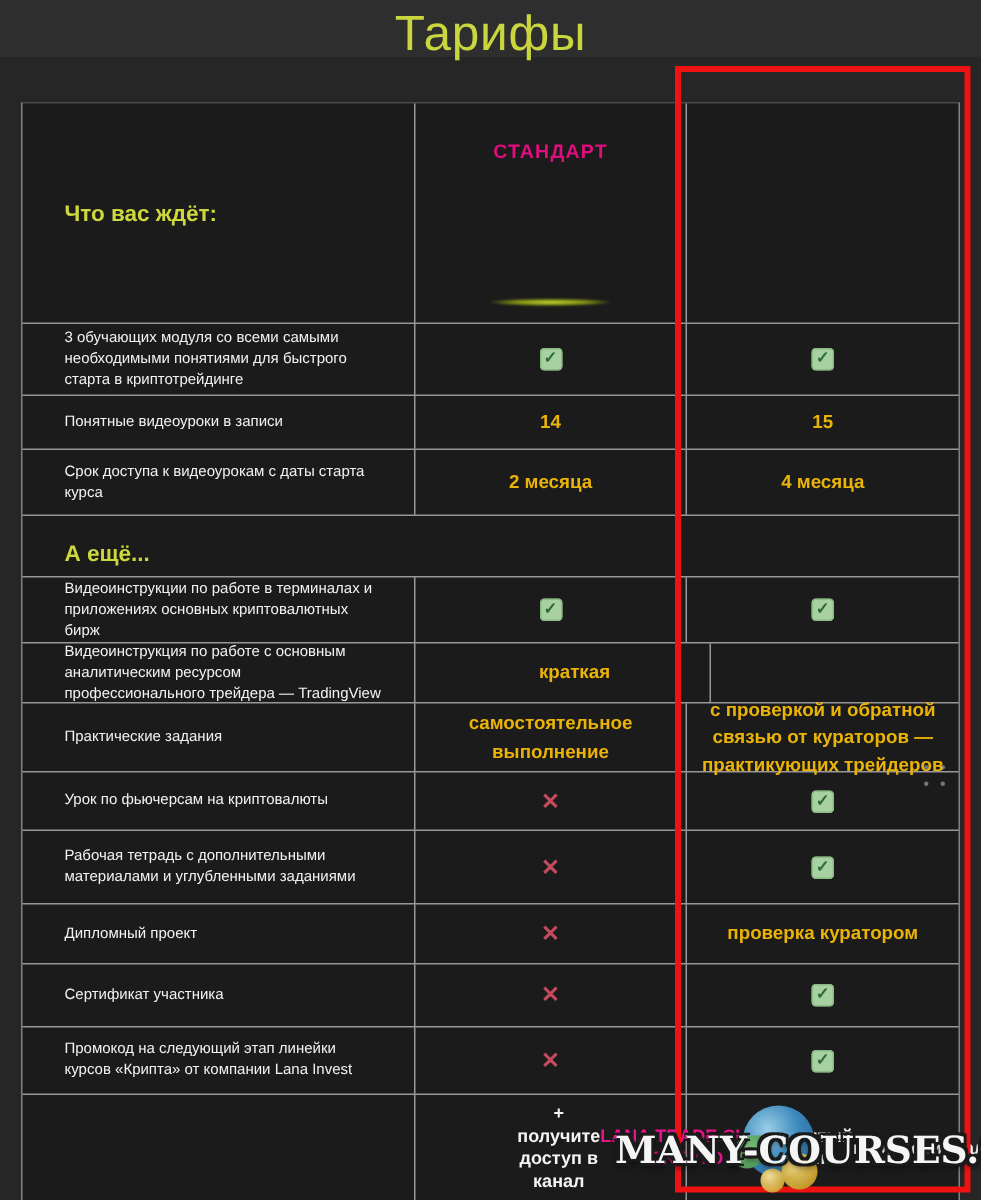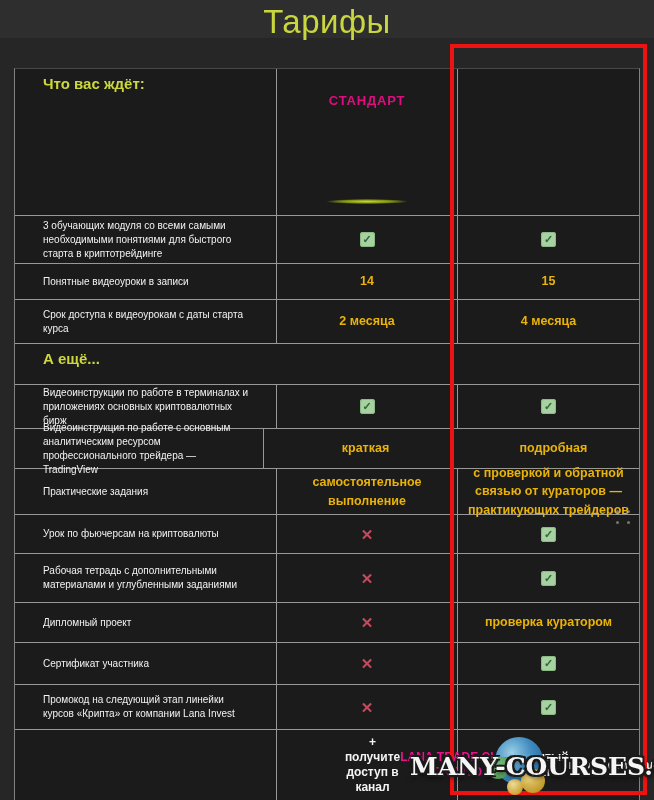--- a/index.html
+++ b/index.html
@@ -21,27 +21,27 @@
     border-left:1px solid rgba(255,255,255,.45);
     border-right:1px solid rgba(255,255,255,.45);
     border-top:1px solid rgba(255,255,255,.2);
     box-sizing:border-box;
   }
   .row{display:flex;flex-direction:row;border-bottom:1px solid rgba(255,255,255,.55);box-sizing:border-box;}
   .cell{box-sizing:border-box;position:relative;display:flex;align-items:center;}
   .cell.label{width:262px;padding:6px 22px 6px 28px;border-right:1px solid rgba(255,255,255,.55);}
   .cell.val{width:181px;justify-content:center;text-align:center;border-right:1px solid rgba(255,255,255,.55);padding:4px 10px;}
   .cell.val.last{width:181px;border-right:none;}
-  .cell.full{width:100%;padding:6px 22px 6px 28px;display:flex;align-items:flex-start;}
+  .cell.full{width:100%;padding:6px 22px 6px 28px;display:flex;align-items:flex-end;}
   .feature{font-size:10px;line-height:1.4;color:#f2f2f2;}
   .value{font-size:12.5px;font-weight:bold;color:#eab308;line-height:1.45;}
   .section-title{font-size:15px;font-weight:bold;color:#ccd83b;}
   
   .r0{height:147px;}
-  .header-label{align-items:flex-start;padding-bottom:12px;}
+  .header-label{align-items:center;padding-bottom:12px;}
   .col-head{
     position:absolute;top:24px;left:0;width:100%;text-align:center;
     font-size:13px;font-weight:bold;color:#e00d7e;letter-spacing:.8px;
   }
   .glow{
     position:absolute;bottom:11px;left:50%;transform:translateX(-50%);
     width:80px;height:5px;border-radius:50%;
     background:radial-gradient(ellipse at center,#c8d836 0%,#7d8d12 45%,rgba(60,70,5,0) 75%);
     filter:blur(.6px);
   }
@@ -170,23 +170,20 @@
       </div>
   </div>
 
   <div class="row r6">
     <div class="cell label">
         <span class="feature">Видеоинструкция по работе с основным аналитическим ресурсом профессионального трейдера — TradingView</span>
       </div>
     <div class="cell val">
         <span class="value">краткая</span>
       </div>
-    <div class="cell val last">
-        <span class="value">подробная</span>
-      </div>
   </div>
 
   <div class="row r7">
     <div class="cell label">
         <span class="feature">Практические задания</span>
       </div>
     <div class="cell val">
         <span class="value">самостоятельное выполнение</span>
       </div>
     <div class="cell val last">

